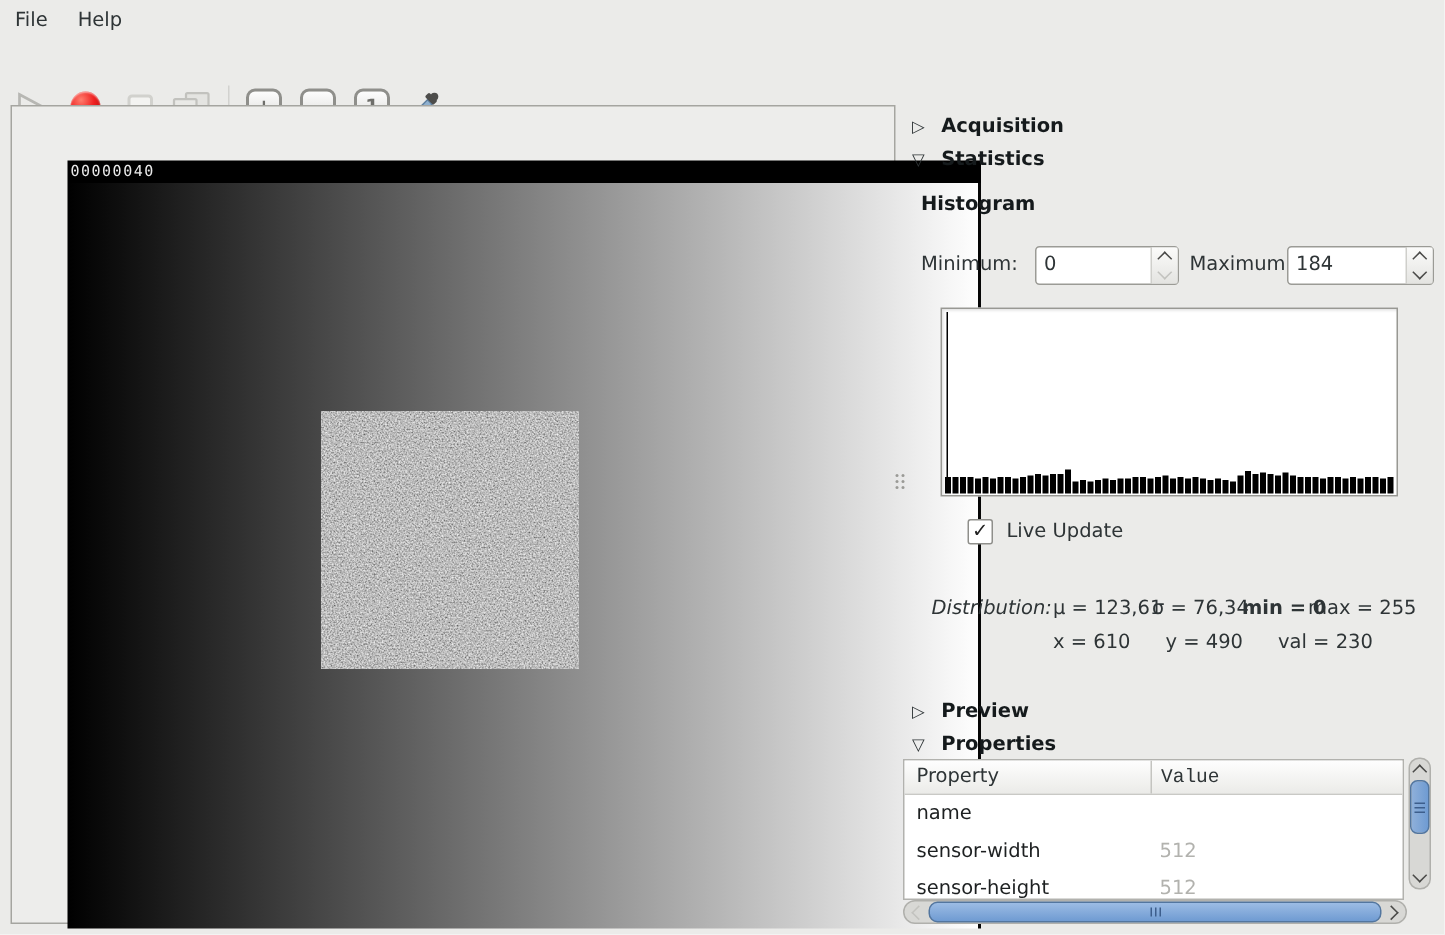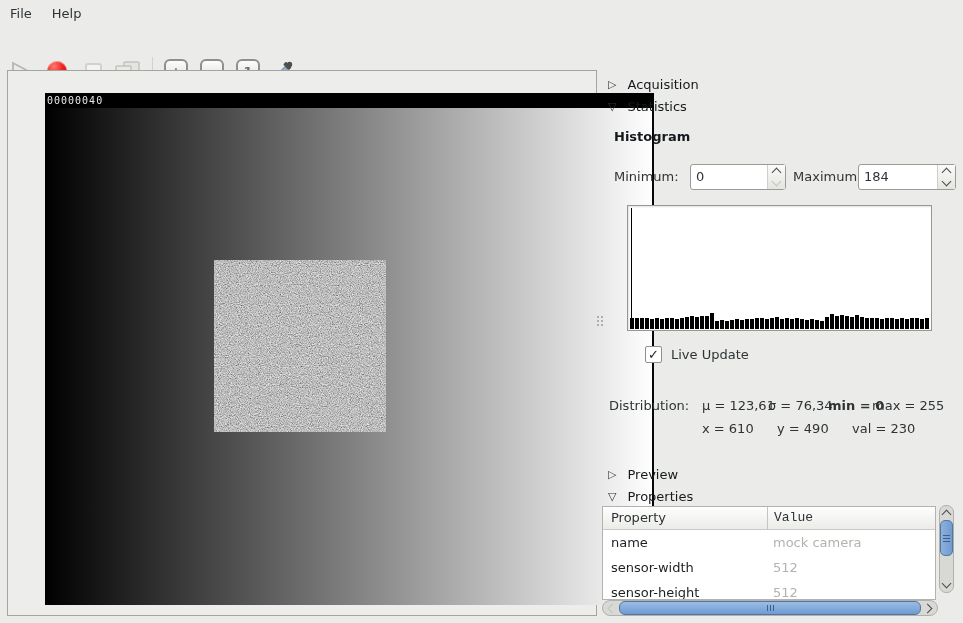--- a/index.html
+++ b/index.html
@@ -15,37 +15,37 @@
   .sqbtn{width:21px;height:21px;border:2px solid #8f8f8b;border-radius:6px;
          background:linear-gradient(#fdfdfd,#d9d9d6);color:#6e6e6a;font-weight:bold;font-size:13px;
          display:flex;align-items:center;justify-content:center;line-height:1;}
   .stop-sq{width:13px;height:13px;border:2px solid #d1d1cd;border-radius:3px;background:#f3f3f1;}
   .record-dot{width:20px;height:20px;border-radius:50%;
       background:radial-gradient(circle at 35% 28%, #ff7d6e 0%, #ef2121 45%, #b30d0d 85%, #8a0606 100%);
       box-shadow:inset 0 1px 1px rgba(255,255,255,.5);}
   
   .viewer-pane{position:absolute;left:7px;top:70px;width:588px;height:544px;
       border:1px solid #a5a5a0;background:#ededeb;}
-  .cam-image{position:absolute;left:37px;top:22px;width:609px;height:512px;}
+  .cam-image{position:absolute;left:37px;top:36px;width:609px;height:512px;}
   .frame-strip{position:absolute;left:0;top:0;width:100%;height:15px;background:#000;
       color:#e9e9e9;font-family:"DejaVu Sans Mono","Liberation Mono",monospace;font-size:10px;
       line-height:15px;padding-left:2px;box-sizing:border-box;letter-spacing:1px;}
   .gradient{position:absolute;left:0;top:15px;width:100%;height:497px;
       background:linear-gradient(90deg,#000 0%,#fff 100%);}
   .img-right-edge{position:absolute;right:0;top:15px;width:2px;height:497px;background:#060606;}
   .noise-square{position:absolute;left:169px;top:167px;width:172px;height:172px;}
   
   .splitter-dots{position:absolute;left:597px;top:316px;width:8px;height:14px;
       display:grid;grid-template-columns:2px 2px;grid-auto-rows:2px;gap:2px;}
   .splitter-dots i{background:#9a9a96;border-radius:50%;}
   
   .panel{position:absolute;left:602px;top:70px;width:361px;height:553px;}
   .expander{position:absolute;left:0;height:20px;display:flex;align-items:center;gap:11px;padding-left:6px;}
   .expander .tri{font-size:11px;color:#2e3436;}
-  .expander .lbl{font-weight:normal;font-size:13px;color:#151a1c;}
+  .expander .lbl{font-weight:bold;font-size:13px;color:#151a1c;}
   .subhead{position:absolute;left:12px;font-weight:bold;font-size:13px;color:#151a1c;}
   .fieldlbl{position:absolute;font-size:13px;}
   .spin{position:absolute;height:26px;background:#fff;border:1px solid #9b9b96;border-radius:3px;
       box-sizing:border-box;display:flex;}
   .spin .val{flex:1;padding-left:5px;line-height:24px;font-size:13px;}
   .spin .arrows{width:17px;border-left:1px solid #cfcfcb;display:flex;flex-direction:column;
       background:linear-gradient(#fbfbfa,#e4e4e1);}
   .spin .sbtn{flex:1;display:flex;align-items:center;justify-content:center;}
   .chev{width:6px;height:6px;border-right:1.6px solid #4a4a48;border-bottom:1.6px solid #4a4a48;}
   .chev.up{transform:rotate(-135deg);margin-top:3px;}
@@ -269,21 +269,21 @@
           <div class="hbar" style="height: 11px;"></div>
         </div>
     </div>
 
     <div class="check-row" style="left:43px;top:276px;">
       <span class="checkbox">✓</span>
       <span>Live Update</span>
     </div>
 
     <div class="dist">
-      <span style="left:7px;top:328px;">Distribution:</span>
+      <span style="left:19px;top:328px;font-style:italic;">Distribution:</span>
       <span style="left:100px;top:328px;">μ = 123,61</span>
       <span style="left:166px;top:328px;">σ = 76,34</span>
       <span style="left:226px;top:328px;font-weight:bold;">min = 0</span>
       <span style="left:270px;top:328px;">max = 255</span>
       <span style="left:100px;top:351px;">x = 610</span>
       <span style="left:175px;top:351px;">y = 490</span>
       <span style="left:250px;top:351px;">val = 230</span>
     </div>
 
     <div class="expander" style="top:394px;">
@@ -295,21 +295,20 @@
       <span class="lbl">Properties</span>
     </div>
 
     <div class="prop-table">
       <div class="pt-header">
         <div class="c1">Property</div>
         <div class="c2">Value</div>
       </div>
       <div class="pt-row">
         <div class="c1">name</div>
-        <div class="c2">mock camera</div>
       </div>
       <div class="pt-row">
         <div class="c1">sensor-width</div>
         <div class="c2">512</div>
       </div>
       <div class="pt-row">
         <div class="c1">sensor-height</div>
         <div class="c2">512</div>
       </div>
     </div>

